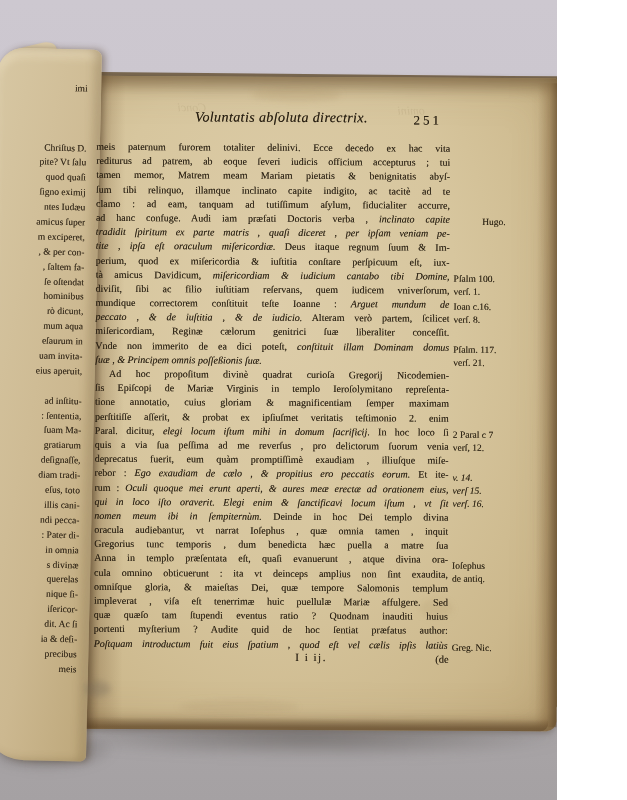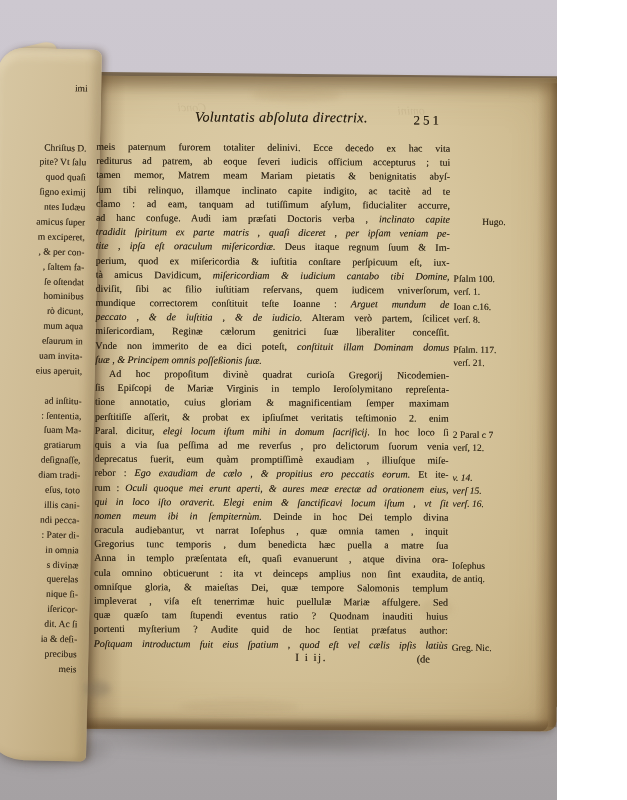--- a/index.html
+++ b/index.html
@@ -53,21 +53,21 @@
     font-size:10px;line-height:14.2px;text-shadow:0 0 .5px rgba(40,31,17,.55);}
   .line{height:14.2px;text-align:justify;text-align-last:justify;overflow:hidden;}
   .line.nojust{text-align:left;text-align-last:auto;}
   .line.indent{padding-left:14px;}
   .it{font-style:italic;}
   .margin-notes{position:absolute;left:0;top:0;width:627px;height:800px;pointer-events:none;}
   .mnote{position:absolute;left:453px;width:80px;font-size:9.5px;line-height:13px;color:#2b2213;
     text-shadow:0 0 .5px rgba(43,34,19,.55);}
   .signature{position:absolute;left:95px;top:651px;width:435px;text-align:center;font-size:11px;
     color:#281f12;letter-spacing:1.5px;text-shadow:0 0 .5px rgba(40,31,17,.55);}
-  .catchword{position:absolute;left:418px;top:653px;width:32px;text-align:left;font-size:10.5px;
+  .catchword{position:absolute;left:418px;top:653px;width:32px;text-align:right;font-size:10.5px;
     color:#281f12;text-shadow:0 0 .5px rgba(40,31,17,.55);}
   .stain{position:absolute;border-radius:50%;filter:blur(3px);}
   .stain.s1{left:250px;top:88px;width:90px;height:14px;background:rgba(150,120,70,.14);}
   .stain.s2{left:86px;top:682px;width:26px;height:16px;background:rgba(110,100,85,.3);}
   .stain.s3{left:420px;top:598px;width:34px;height:20px;background:rgba(150,120,70,.12);}
   .stain.s4{left:180px;top:700px;width:120px;height:14px;background:rgba(140,110,65,.1);}
 </style>
 </head>
 <body>
 

